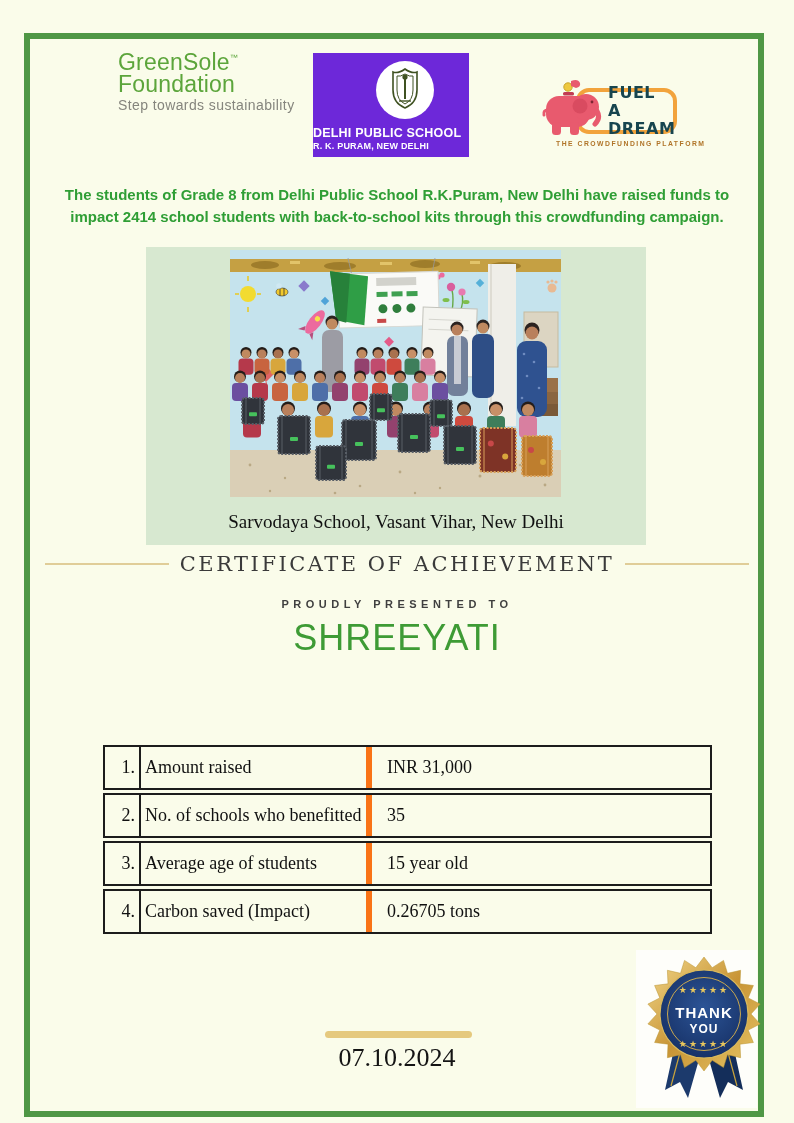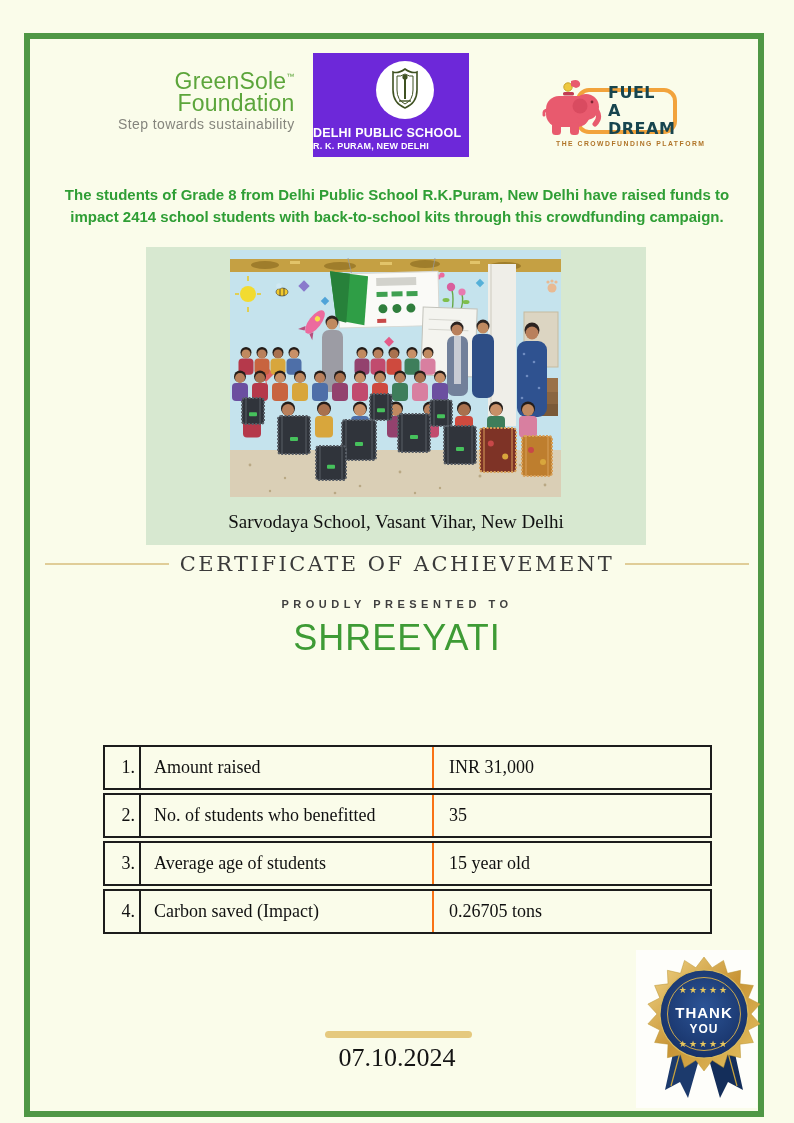--- a/index.html
+++ b/index.html
@@ -7,21 +7,21 @@
   .page {
     position:relative; width:794px; height:1123px; margin:0 auto;
     background:#FAFCEA; overflow:hidden;
     font-family:"Liberation Sans", sans-serif;
   }
   .frame {
     position:absolute; left:24px; top:33px; width:740px; height:1084px;
     border:6px solid #4F9745;
   }
   
-  .gs-logo { position:absolute; left:118px; top:66px; line-height:1;text-align:right; }
+  .gs-logo { position:absolute; left:118px; top:47px; line-height:1; }
   .gs-line1, .gs-line2 { font-size:23px; font-weight:500; color:#5CA53B; letter-spacing:0.2px; line-height:22px; }
   .gs-tm { font-size:8px; vertical-align:10px; color:#5CA53B; }
   .gs-tagline { margin-top:3px; font-size:14px; color:#85857D; letter-spacing:0.4px; }
   .dps-logo {
     position:absolute; left:313px; top:53px; width:156px; height:104px;
     background:#6d28d9; text-align:left;
   }
   .dps-emblem { position:absolute; left:53px; top:4px; }
   .dps-line1 { position:absolute; left:0; right:0; top:73px; color:#FFFFFF; font-size:12.5px; font-weight:700; letter-spacing:0.2px; }
   .dps-line2 { position:absolute; left:0; right:12px; top:88px; color:#FFFFFF; font-size:9px; font-weight:700; letter-spacing:0.2px; }
@@ -58,21 +58,21 @@
   .recipient { position:absolute; left:0; right:0; top:617px; text-align:center; font-size:36px; font-weight:500; letter-spacing:1px; color:#3E9B35; }
   .message {
     position:absolute; left:36px; right:36px; top:669px; text-align:center;
     font-family:"Liberation Serif", serif; font-size:20px; line-height:1.42; color:#0A0A0A;
   }
   
   .stats { position:absolute; left:103px; top:745px; width:609px; font-family:"Liberation Serif", serif; font-size:18px; color:#101010; }
   .stats-row { display:flex; height:45px; border:2px solid #1C1C1C; margin-bottom:3px; background:transparent; }
   .cell { display:flex; align-items:center; }
   .c-num { width:36px; justify-content:flex-end; padding-right:4px; border-right:2px solid #1C1C1C; }
-  .c-label { width:293px; padding-left:13px; border-right:2px solid #f97316; }
+  .c-label { width:231px; padding-left:4px; border-right:6px solid #f97316; }
   .c-value { flex:1; padding-left:15px; }
   
   .gold-line { position:absolute; left:325px; top:1031px; width:147px; height:7px; border-radius:4px; background:#E5C97E; }
   .cert-date { position:absolute; left:0; right:0; top:1043px; text-align:center; font-family:"Liberation Serif", serif; font-size:26px; color:#141414; }
   .badge-bg { position:absolute; left:636px; top:950px; width:121px; height:158px; background:#FEFEFA; }
   .badge { position:absolute; left:638px; top:954px; }
 </style>
 </head>
 <body>
 
@@ -389,21 +389,21 @@
   <div class="recipient">SHREEYATI</div>
 
   <div class="stats">
     <div class="stats-row">
       <div class="cell c-num">1.</div>
       <div class="cell c-label">Amount raised</div>
       <div class="cell c-value">INR 31,000</div>
     </div>
     <div class="stats-row">
       <div class="cell c-num">2.</div>
-      <div class="cell c-label">No. of students who benefitted</div>
+      <div class="cell c-label">No. of schools who benefitted</div>
       <div class="cell c-value">35</div>
     </div>
     <div class="stats-row">
       <div class="cell c-num">3.</div>
       <div class="cell c-label">Average age of students</div>
       <div class="cell c-value">15 year old</div>
     </div>
     <div class="stats-row">
       <div class="cell c-num">4.</div>
       <div class="cell c-label">Carbon saved (Impact)</div>

